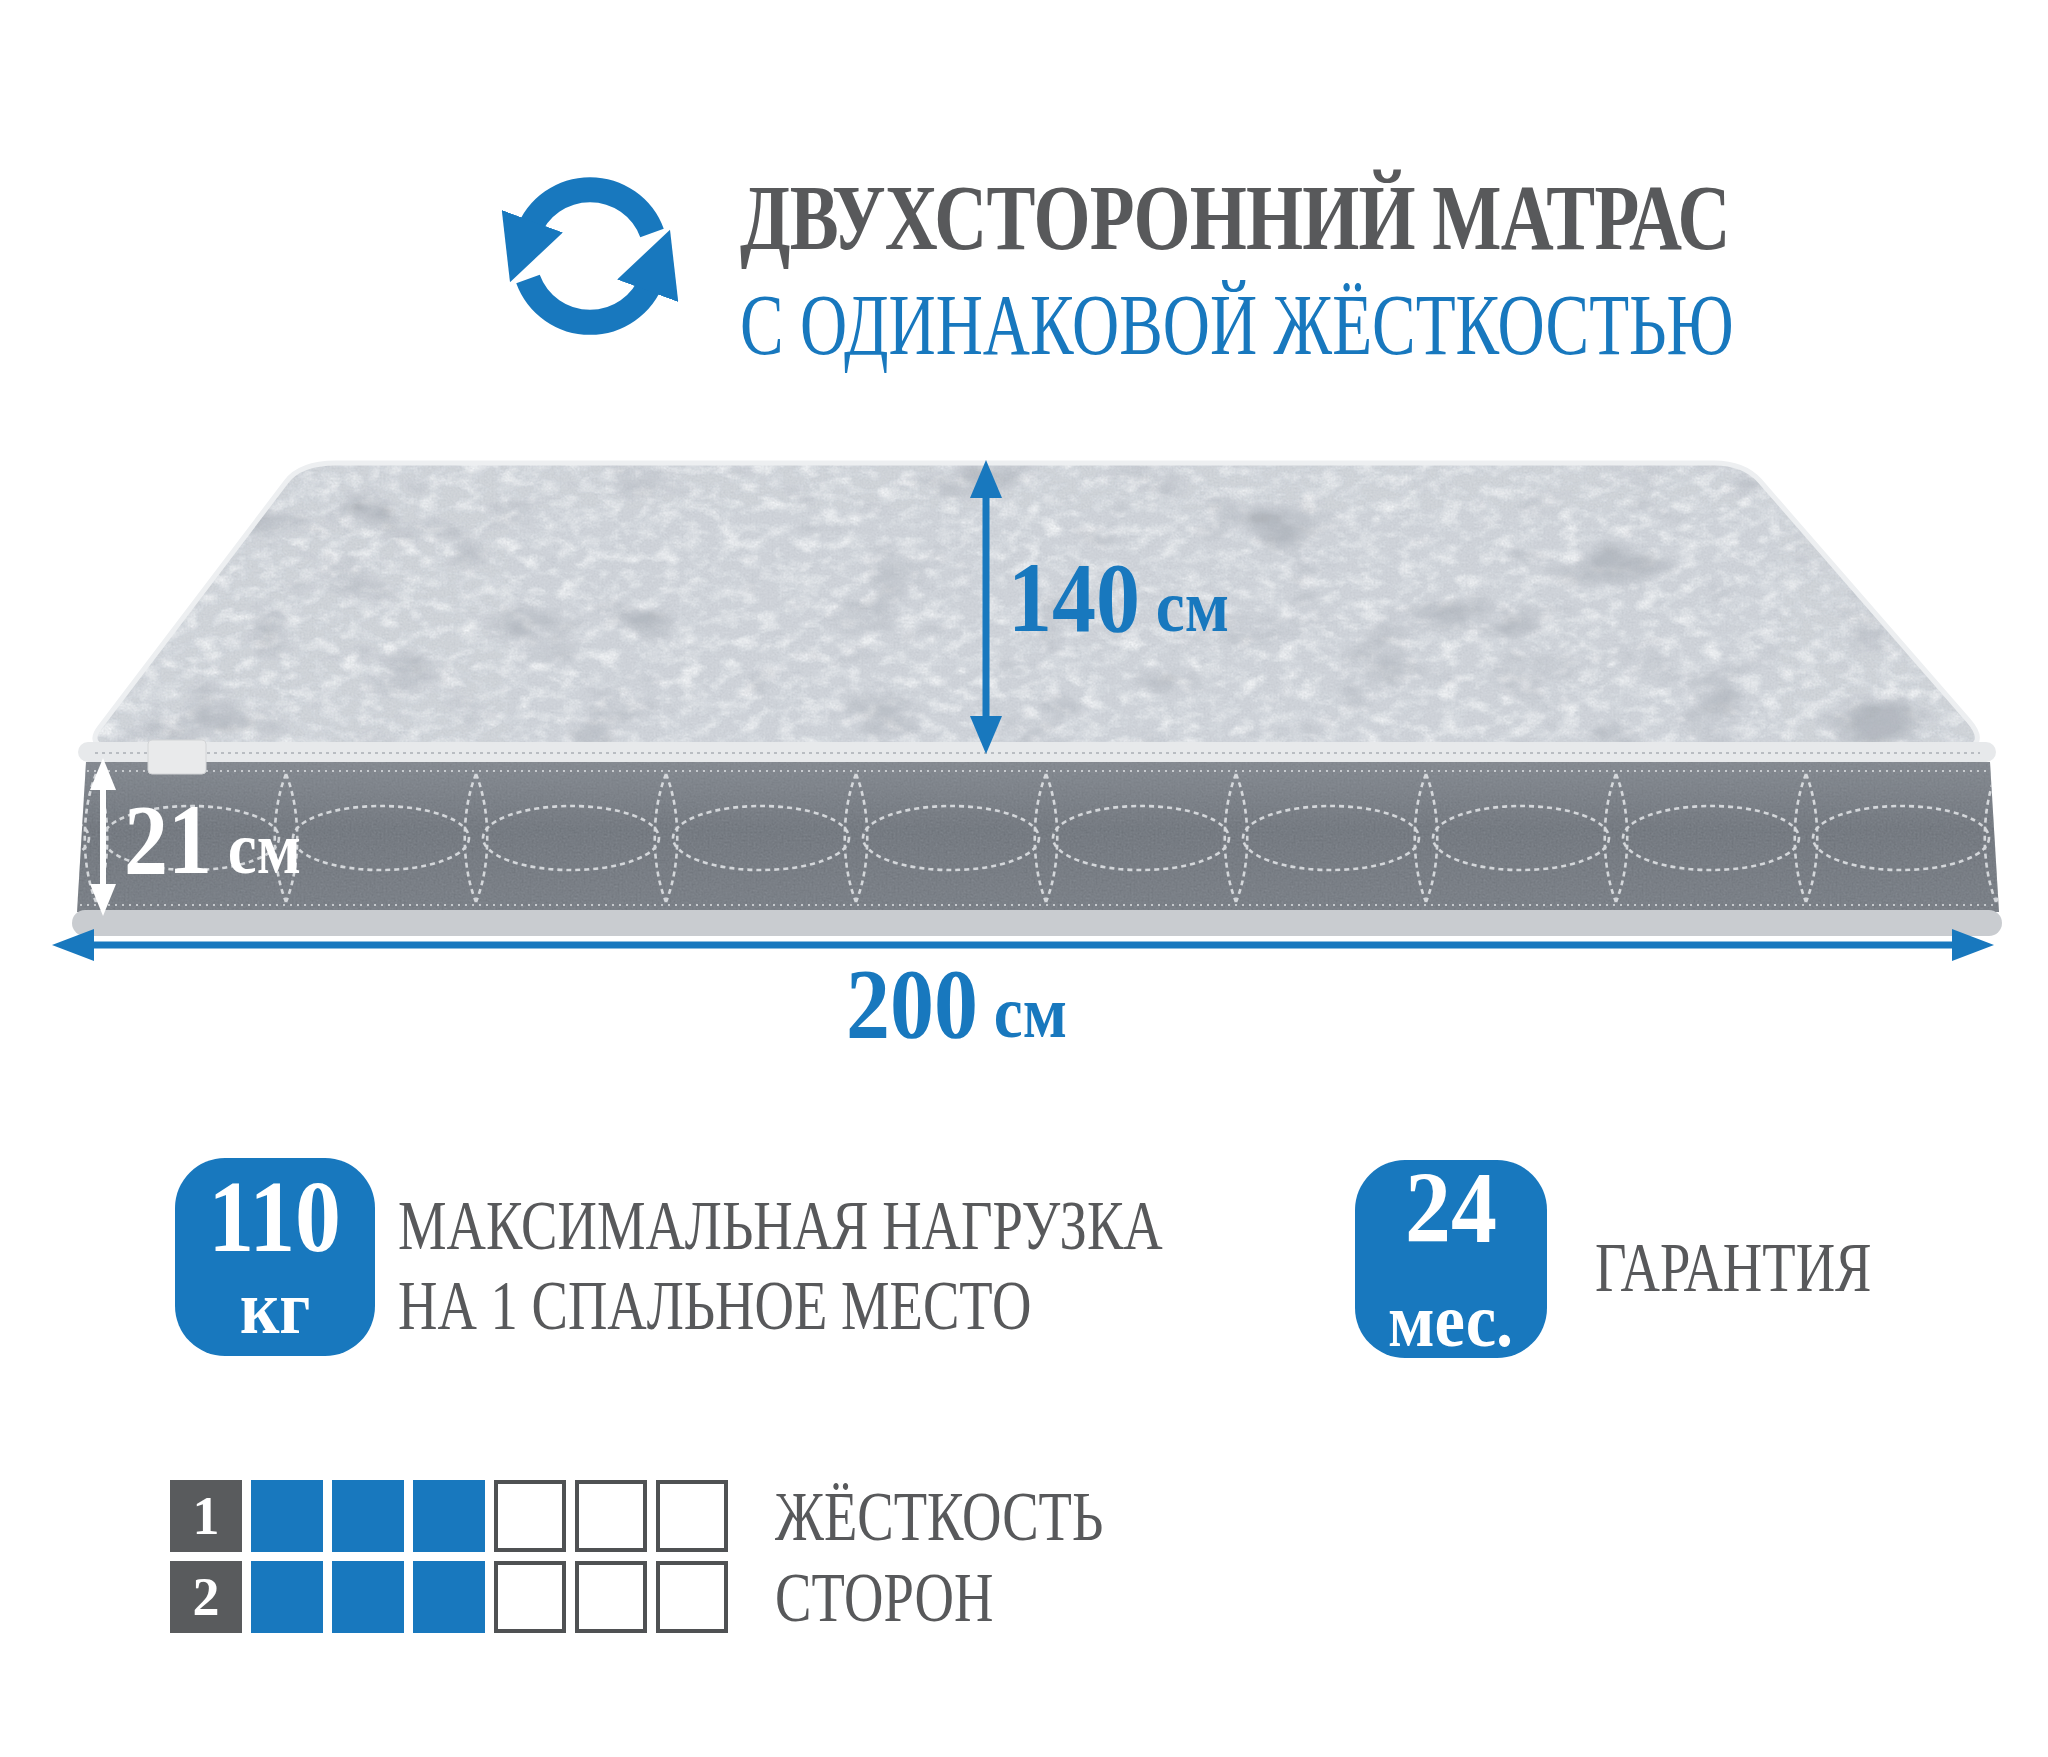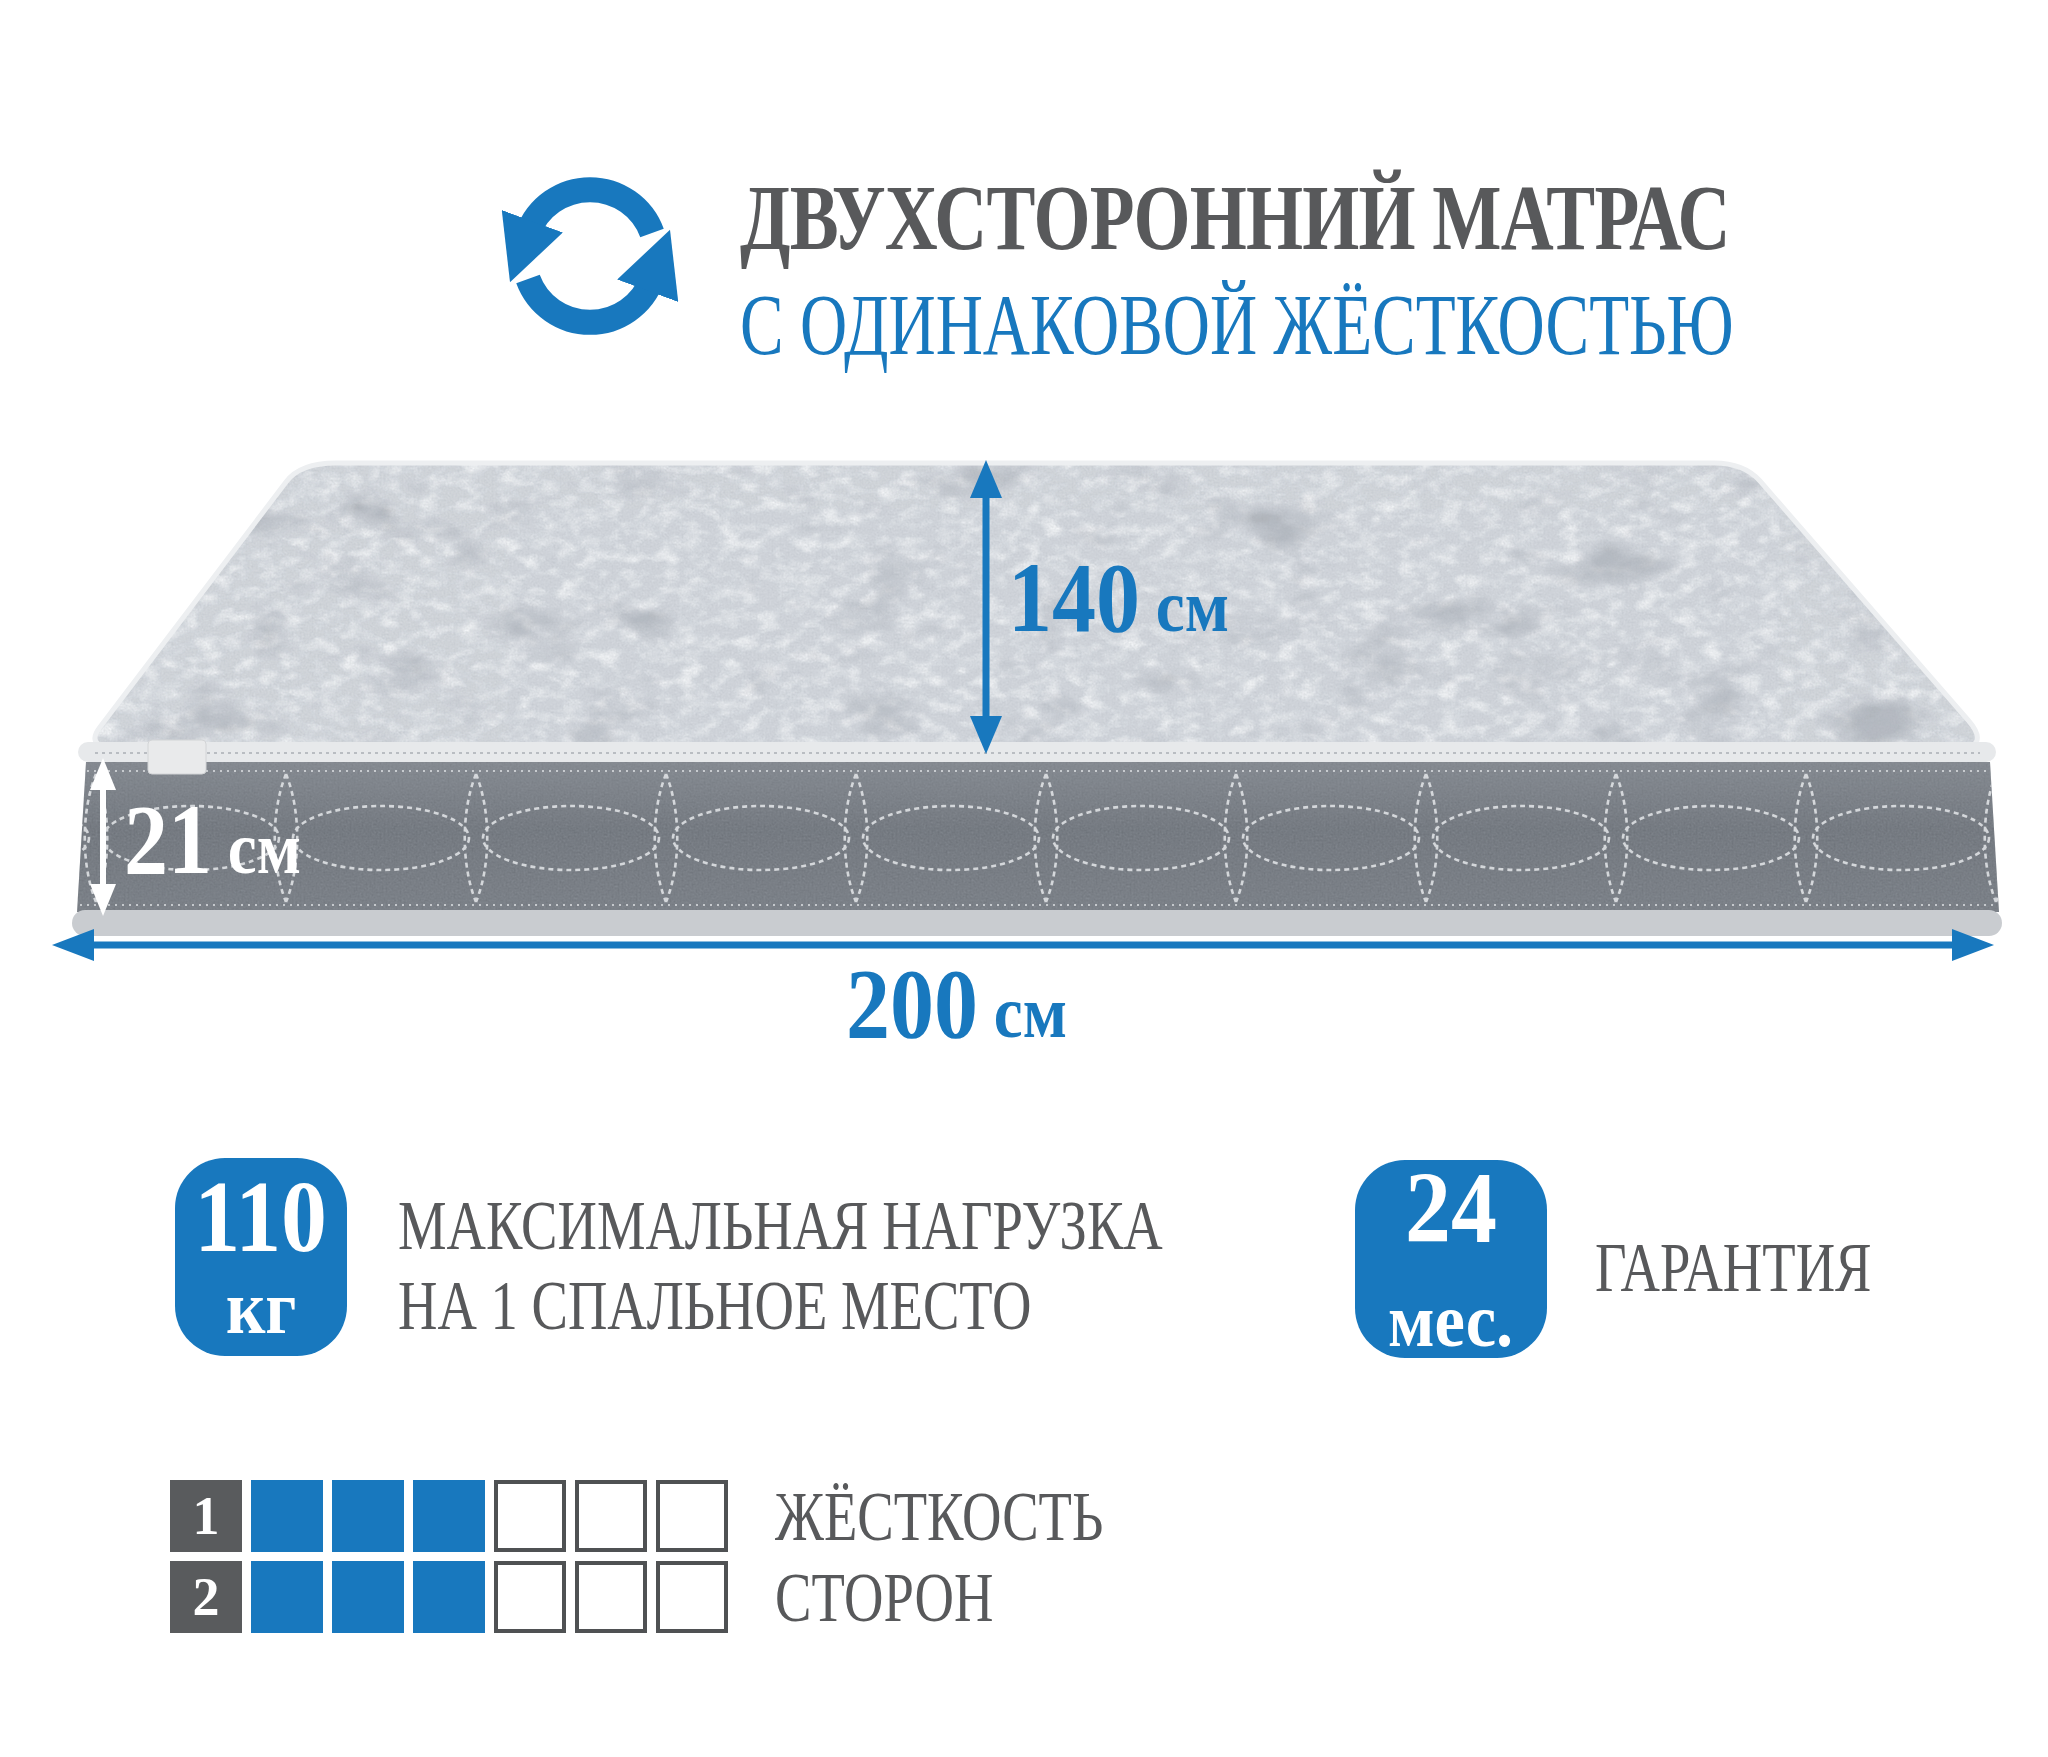--- a/index.html
+++ b/index.html
@@ -26,21 +26,21 @@
   
   .dim{position:absolute;display:flex;align-items:baseline;gap:18px;color:var(--blue);
        font-weight:700;transform:scaleX(.88);transform-origin:0 0;white-space:nowrap;}
   .dim .num{font-size:100px;line-height:1;}
   .dim .unit{font-size:74px;line-height:1;}
   .dim-width{left:1008px;top:548px;}
   .dim-thickness{left:124px;top:790px;color:#ffffff;}
   .dim-length{left:846px;top:954px;}
 
   
-  .badge{position:absolute;width:172px;height:198px;border-radius:50px;background:var(--blue);
+  .badge{position:absolute;width:200px;height:198px;border-radius:50px;background:var(--blue);
          color:#fff;display:flex;flex-direction:column;align-items:center;justify-content:center;
          text-align:center;}
   .badge .bval{font-size:102px;font-weight:700;line-height:.95;transform:scaleX(.9);}
   .badge .bunit{font-size:76px;font-weight:700;line-height:1;transform:scaleX(.9);margin-top:4px;}
   .badge-load{left:175px;top:1158px;}
   .badge-warranty{left:1355px;top:1160px;width:192px;gap:22px;}
   .caption{position:absolute;color:var(--gray);font-size:70px;line-height:80px;
            transform:scaleX(.78);transform-origin:0 0;white-space:nowrap;}
   .caption-load{left:398px;top:1186px;}
   .caption-warranty{left:1595px;top:1228px;}

